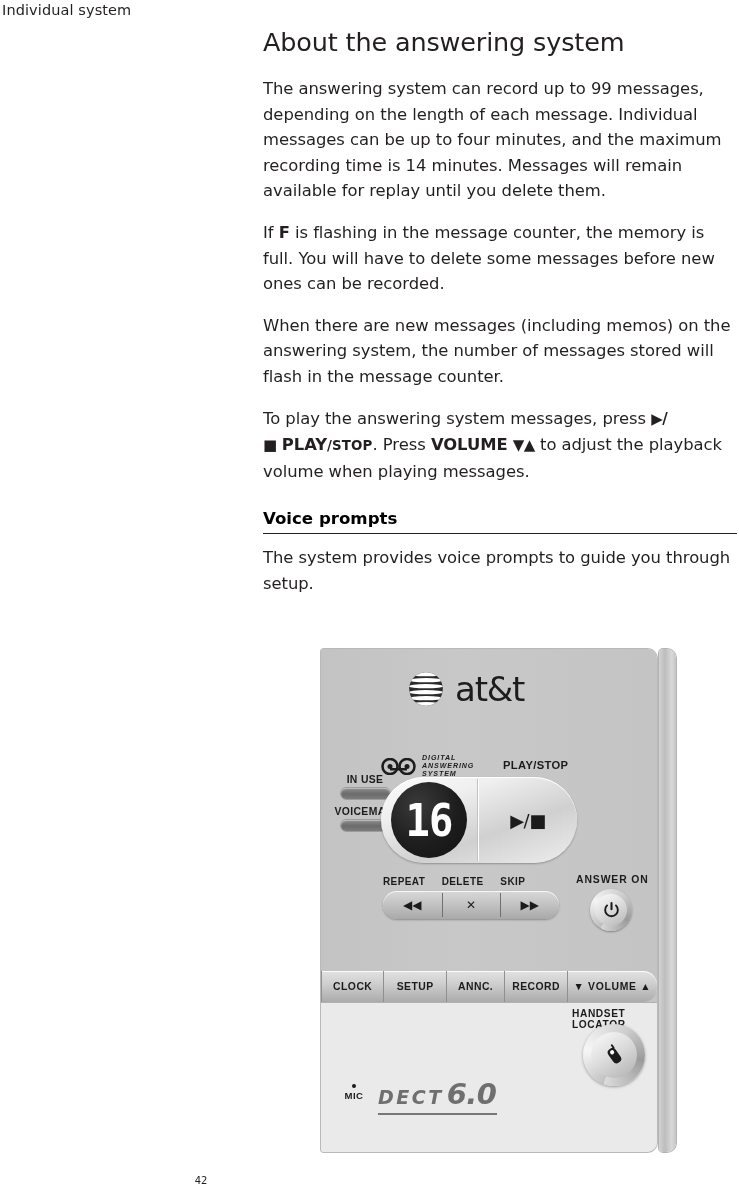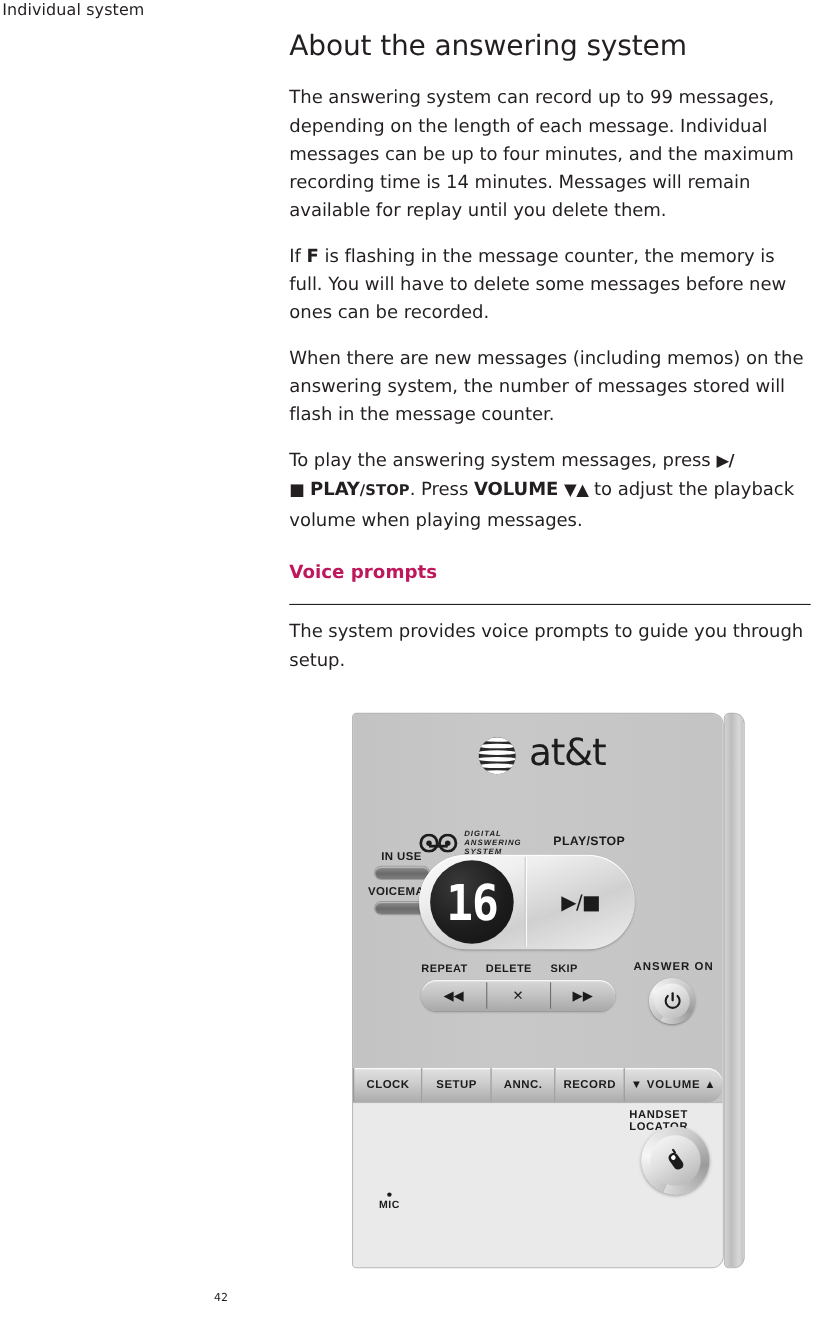--- a/index.html
+++ b/index.html
@@ -61,23 +61,23 @@
     font-size: 13.4px;
     letter-spacing: 0.1px;
   }
   .glyphs { font-size: 15px; letter-spacing: -0.5px; }
 
   h2.subhead {
     font-size: 16.6px;
     font-weight: 700;
     line-height: 22px;
     margin: 24px 0 3px 0;
-    padding-bottom: 18px;
+    padding-bottom: 3px;
     border-bottom: 1.4px solid #231f20;
-    color: #be185d;
+    color: #000000;
   }
   h2.subhead + p.body-text { margin-top: 11px; }
 
   
   .device-figure {
     position: absolute;
     left: 321px;
     top: 649px;
     width: 358px;
     height: 503px;
@@ -119,25 +119,26 @@
     position: absolute;
     left: 0; top: 354px;
     width: 100%;
     height: 149px;
     background: #eaeaea;
   }
 
   
   .att-logo {
     position: absolute;
-    left: 111px;
+    left: 85px;
     top: 18px;
     width: 140px;
     height: 44px;
     display: flex;
+    align-items: center;
   }
   .att-globe { width: 40px; height: 40px; flex: none; }
   .att-word {
     font-size: 34px;
     line-height: 34px;
     font-weight: 400;
     color: #1c1c1c;
     letter-spacing: -1.2px;
     margin-left: 9px;
     font-family: "DejaVu Sans", sans-serif;
@@ -592,19 +593,23 @@
           </g>
         </svg>
       </div>
     </div>
 
     <div class="mic-mark">
       <div class="mic-dot"></div>
       <div class="mic-text">MIC</div>
     </div>
 
+    <div class="dect-mark">
+      <span class="dect-word">DECT</span>
+      <span class="dect-num">6.0</span>
+    </div>
 
   </div>
 
   <div class="device-rail"></div>
 </div>
 
 <div class="folio"><span>42</span></div>
 
 </body></html>

